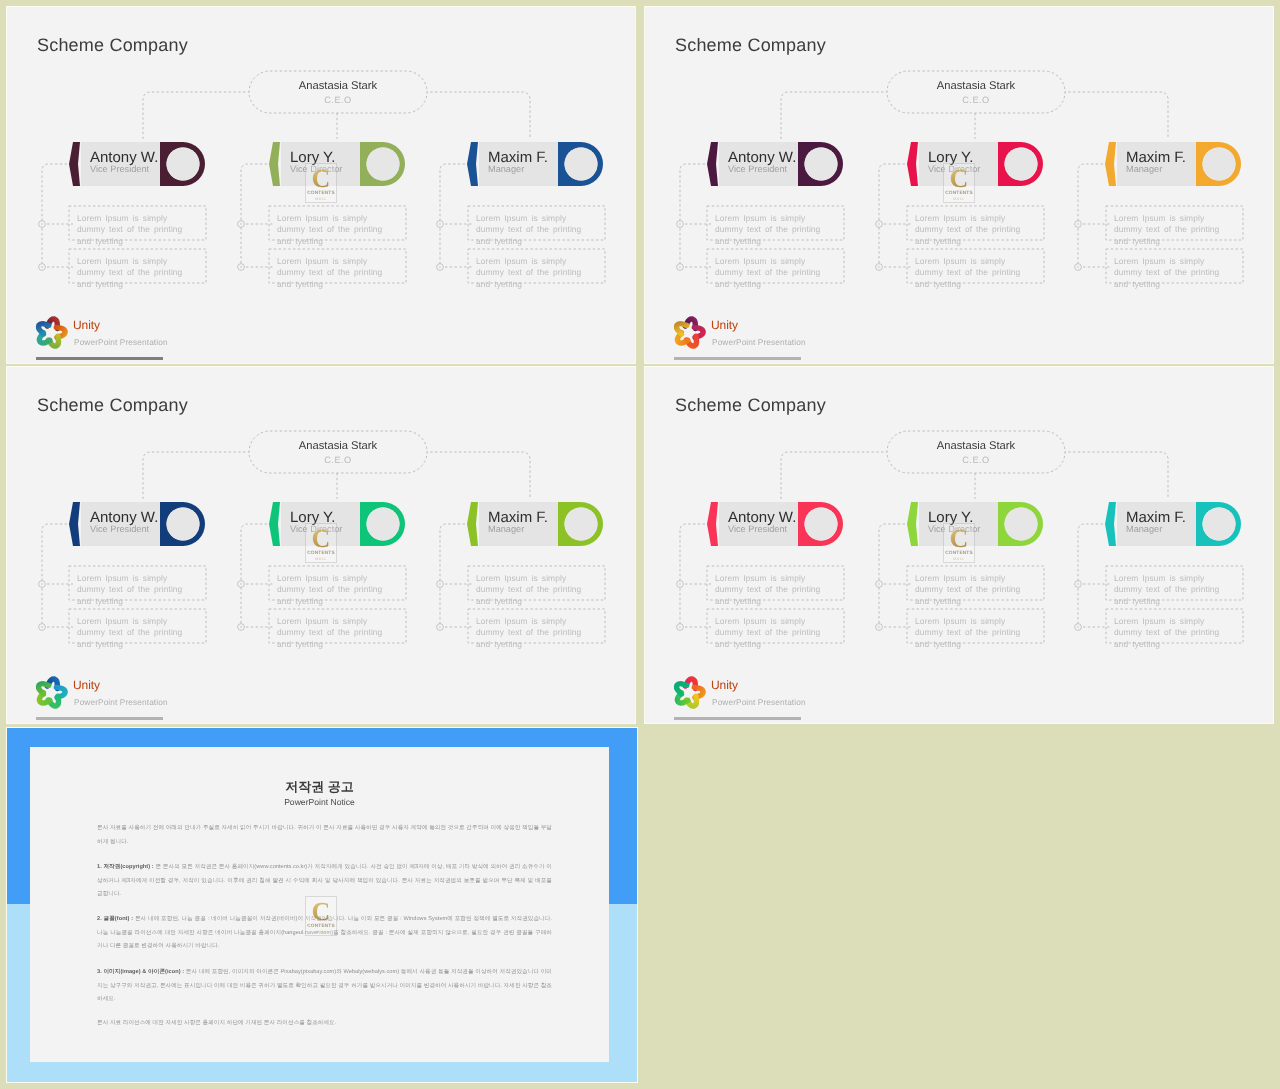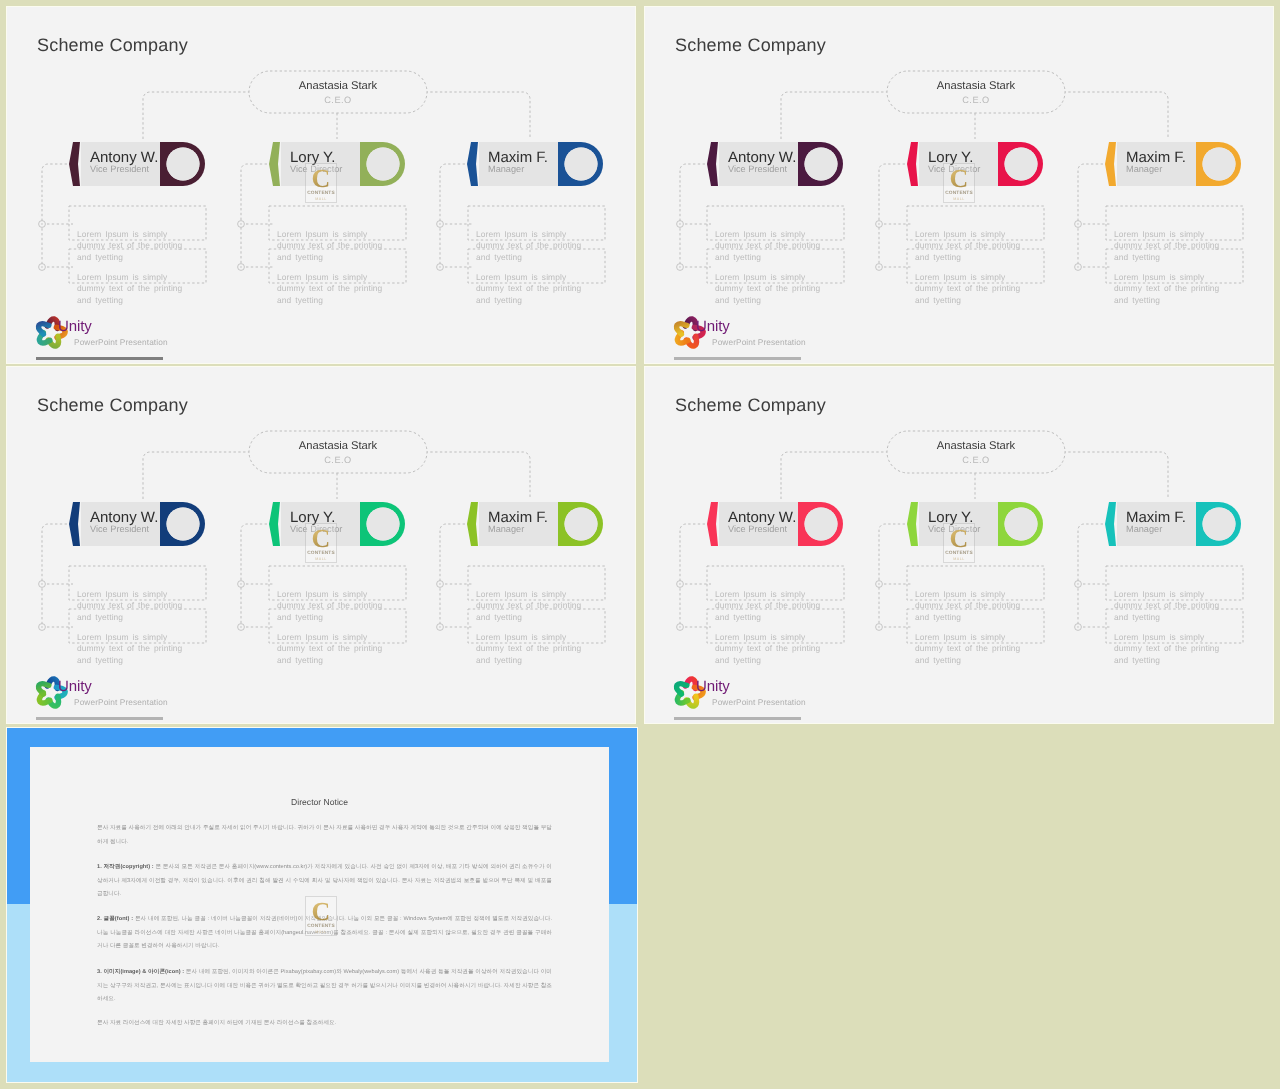--- a/index.html
+++ b/index.html
@@ -7,24 +7,24 @@
 html,body{width:1280px;height:1089px;overflow:hidden;}
 body{background:#dcdeba;font-family:"Liberation Sans",sans-serif;-webkit-font-smoothing:antialiased;text-rendering:geometricPrecision;}
 .grid{position:relative;width:1280px;height:1089px;}
 .slide{position:absolute;width:628px;height:356px;background:#f3f3f3;overflow:hidden;box-shadow:0 0 0 1px #fbfbf0;}
 .slide-title{position:absolute;left:30px;top:28px;font-size:18px;color:#3d3d3d;letter-spacing:.2px;line-height:1.2;}
 svg.org{position:absolute;left:0;top:0;}
 .r-name{position:absolute;left:242px;top:73px;width:178px;text-align:center;font-size:11.2px;color:#3a3a3a;}
 .r-role{position:absolute;left:242px;top:88px;width:178px;text-align:center;font-size:9.2px;color:#b8b8b8;letter-spacing:.5px;}
 .m-name{position:absolute;font-size:15px;color:#2e2e2e;line-height:1.2;}
 .m-role{position:absolute;font-size:9.2px;color:#a0a0a0;line-height:1.2;}
-.note{position:absolute;font-size:8.4px;line-height:11.3px;color:#bcbcbc;letter-spacing:.1px;word-spacing:1.6px;margin-top:16px;}
+.note{position:absolute;font-size:8.4px;line-height:11.3px;color:#bcbcbc;letter-spacing:.1px;word-spacing:1.6px;}
 .footer{position:absolute;left:24px;top:305px;width:300px;height:44px;}
 svg.ulogo{position:absolute;left:0;top:0;}
-.u-name{position:absolute;left:27px;top:6px;font-size:15px;color:#701a75;letter-spacing:-.1px;line-height:1.2;}
+.u-name{position:absolute;left:42px;top:6px;font-size:12px;color:#c2410c;letter-spacing:-.1px;line-height:1.2;}
 .u-sub{position:absolute;left:43px;top:26px;font-size:8.3px;color:#b0b0b0;letter-spacing:.1px;line-height:1.2;}
 .accentbar{position:absolute;left:29px;top:350px;width:127px;height:3px;}
 .wm{position:absolute;width:32px;height:40px;background:rgba(255,255,255,.18);border:1px solid rgba(150,150,150,.30);}
 .wm-c{position:absolute;left:0;top:1px;width:100%;text-align:center;font-family:"Liberation Serif",serif;font-size:26px;line-height:1.1;font-weight:700;background:linear-gradient(160deg,#e0c070 0%,#c49a34 38%,#9c7418 70%,#d9b458 100%);-webkit-background-clip:text;background-clip:text;color:transparent;opacity:.75;}
 .wm-l{position:absolute;left:0;top:27px;width:100%;text-align:center;font-size:4.8px;color:rgba(98,80,42,.55);letter-spacing:.15px;font-weight:700;}
 .wm-s{position:absolute;left:0;top:33px;width:100%;text-align:center;font-size:3.6px;color:rgba(175,140,70,.5);letter-spacing:.5px;}
 .slide5{position:absolute;left:7px;top:728px;width:630px;height:354px;overflow:hidden;box-shadow:0 0 0 1px #fbfbf0;}
 .cp-frame-top{position:absolute;left:0;top:0;width:100%;height:176px;background:#419df5;}
 .cp-frame-bottom{position:absolute;left:0;top:176px;width:100%;height:178px;background:#addff9;}
 .cp-page{position:absolute;left:23px;top:19px;width:579px;height:315px;background:#f3f3f3;}
@@ -543,21 +543,22 @@
 <div class="wm" style="left:298px;top:156px">
         <div class="wm-c">C</div>
         <div class="wm-l">CONTENTS</div>
         <div class="wm-s">MALL</div>
       </div>
 </div>
     <div class="slide5" id="slide-5">
 <div class="cp-frame-top" style="background:#419df5"></div>
 <div class="cp-frame-bottom" style="background:#addff9"></div>
 <div class="cp-page">
-<div class="cp-title-en">Director Notice</div>
+<div class="cp-title-ko">저작권 공고</div>
+<div class="cp-title-en">PowerPoint Notice</div>
 <div class="cp-p cp-p0">
 <span>본사 자료를 사용하기 전에 아래의 안내가 주실로 자세히 읽어 주시기 바랍니다. 귀하가 이 본사 자료를 사용하면 경우 사용자 계약에 동의한 것으로 간주되며 이에 상응한 책임을 부담하게 됩니다.</span>
 </div>
 <div class="cp-p cp-p1">
 <b>1. 저작권(copyright) : </b>
 <span>본 본사의 모든 저작권은 본사 홈페이지(www.contents.co.kr)가 저작자에게 있습니다. 사전 승인 없이 제3자에 이상, 배포 기타 방식에 의하여 권리 소유수가 이상하거나 제3자에게 이전할 경우, 저작이 있습니다. 이후에 권리 침해 발견 시 수익에 회사 및 당사자에 책임이 있습니다. 본사 자료는 저작권법의 보호를 받으며 무단 복제 및 배포를 금합니다.</span>
 </div>
 <div class="cp-p cp-p2">
 <b>2. 글꼴(font) : </b>
 <span>본사 내에 포함된, 나눔 글꼴 : 네이버 나눔글꼴이 저작권(네이버)이 저작권있습니다. 나눔 이외 모든 글꼴 : Windows System에 포함된 정책에 별도로 저작권있습니다. 나눔 나눔글꼴 라이선스에 대한 자세한 사항은 네이버 나눔글꼴 홈페이지(hangeul.naver.com)를 참조하세요. 글꼴 : 본사에 실제 포함되지 않으므로, 필요한 경우 관련 글꼴을 구매하거나 다른 글꼴로 변경하여 사용하시기 바랍니다.</span>

